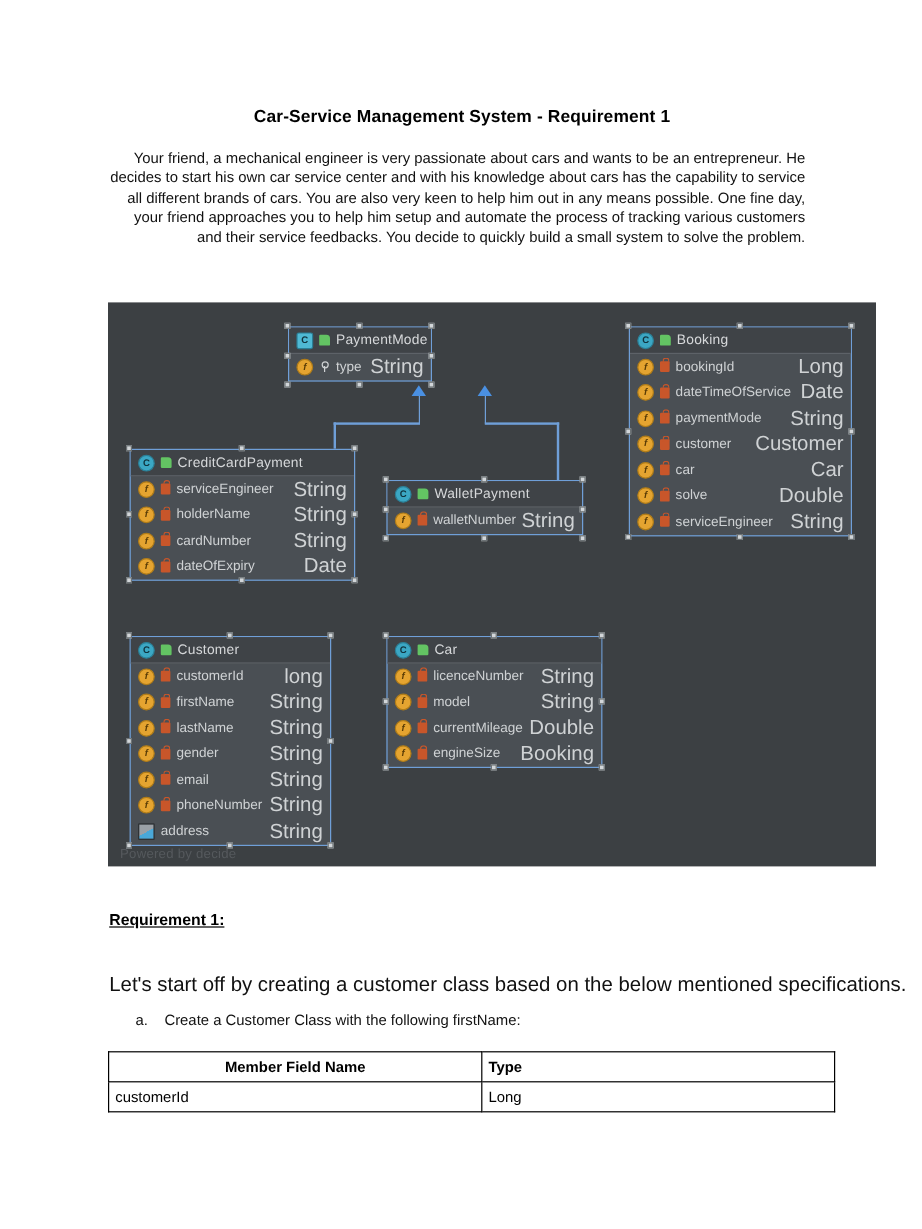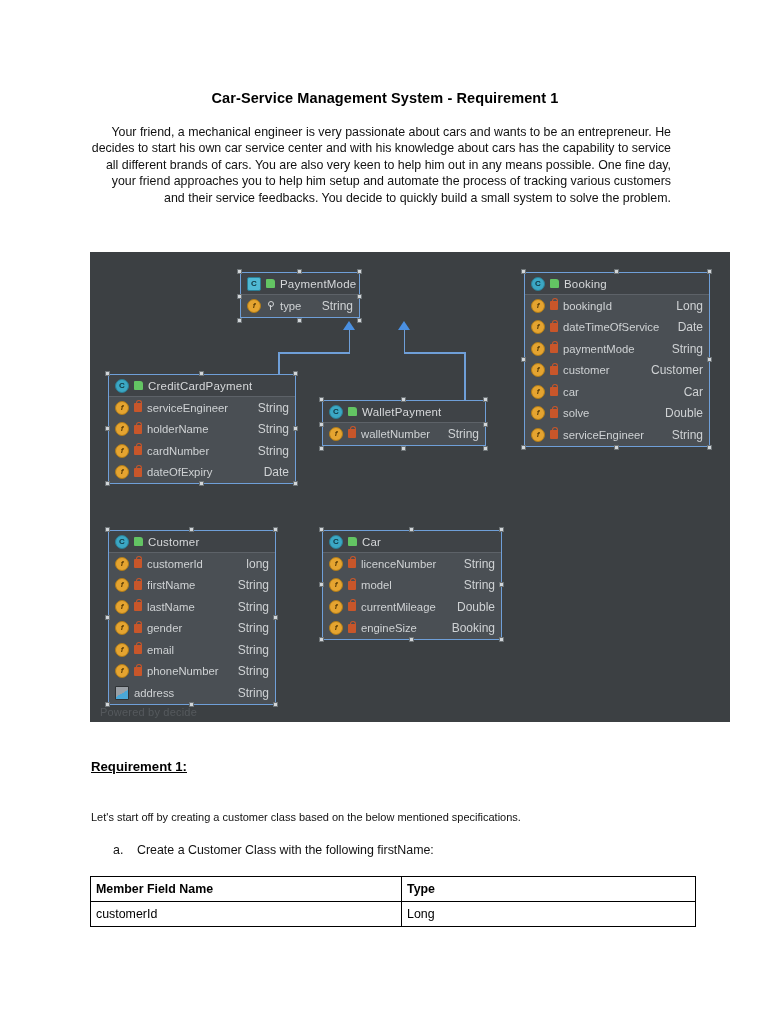--- a/index.html
+++ b/index.html
@@ -90,21 +90,21 @@
     position: relative;
   }
   .uml-name {
     color: #cfd2d4;
     font-size: 11.3px;
     margin-left: 5px;
     white-space: nowrap;
   }
   .uml-type {
     color: #cfd2d4;
-    font-size: 12px;
+    font-size: 17px;
     margin-left: auto;
     white-space: nowrap;
   }
 
   
   .ic {
     display: inline-block;
     flex: 0 0 auto;
     position: relative;
   }
@@ -224,21 +224,21 @@
     left: 91px;
     top: 759px;
     font-size: 13.2px;
     font-weight: bold;
     text-decoration: underline;
   }
   .req-lead {
     position: absolute;
     left: 91px;
     top: 811px;
-    font-size: 11px;
+    font-size: 17px;
     color: #111;
   }
   .req-item {
     position: absolute;
     left: 113px;
     top: 843px;
     font-size: 12.4px;
     color: #111;
     display: flex;
   }
@@ -254,21 +254,21 @@
     font-size: 12.4px;
   }
   .spec-table td, .spec-table th {
     border: 1.2px solid #000;
     padding: 3px 5px;
     text-align: left;
     height: 18px;
     vertical-align: middle;
   }
   .spec-table th { font-weight: bold; }
-  .spec-table .col-a { width: 300px; }
+  .spec-table .col-a { width: 300px; text-align: center; }
 </style>
 </head>
 <body>
 
 <div class="page">
 
   <div class="doc-title">Car-Service Management System - Requirement 1</div>
 
   <div class="intro">
     <p>Your friend, a mechanical engineer is very passionate about cars and wants to be an entrepreneur. He decides to start his own car service center and with his knowledge about cars has the capability to service all different brands of cars. You are also very keen to help him out in any means possible. One fine day, your friend approaches you to help him setup and automate the process of tracking various customers and their service feedbacks. You decide to quickly build a small system to solve the problem.</p>

